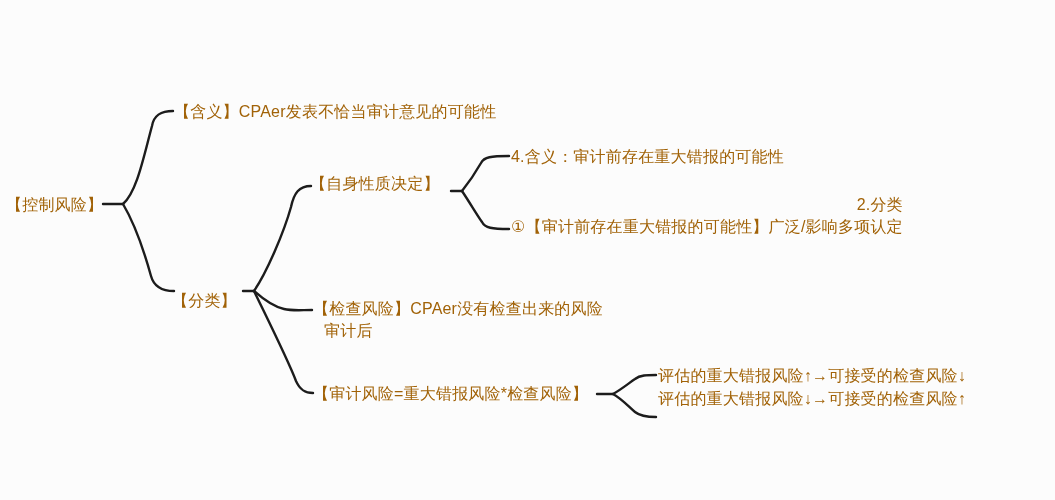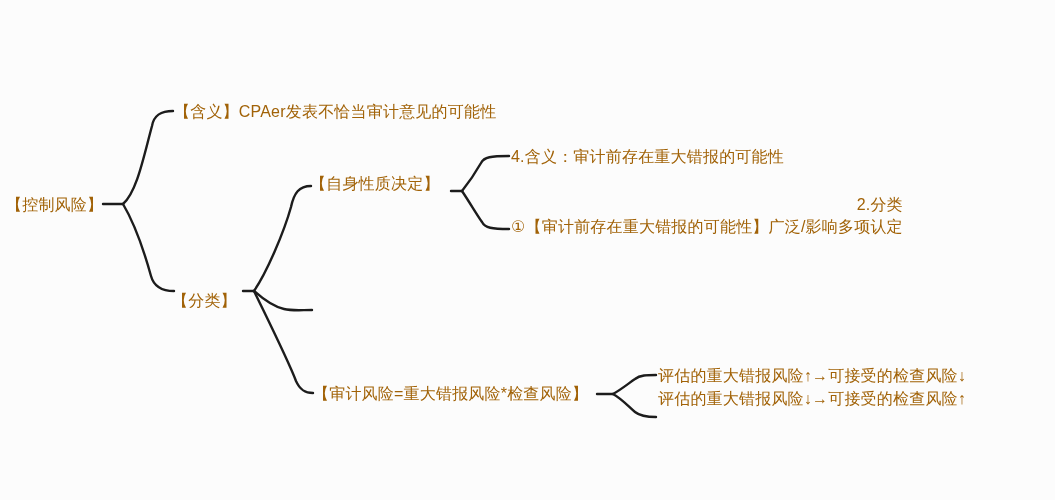--- a/index.html
+++ b/index.html
@@ -73,20 +73,24 @@
     <div>【自身性质决定】</div>
   </div>
 
   <div class="node" style="left:511px;top:147px;">4.含义：审计前存在重大错报的可能性</div>
 
   <div class="node" style="left:511px;top:194px;">
     <p class="block-line" style="padding-left:3px;text-align:right;">2.分类</p>
     <p class="block-line">①【审计前存在重大错报的可能性】广泛/影响多项认定</p>
   </div>
 
+  <div class="node" style="left:313px;top:299px;">
+    <div>【检查风险】CPAer没有检查出来的风险</div>
+    <div class="sub" style="padding-left:11px;">审计后</div>
+  </div>
 
   <div class="node" style="left:658px;top:366px;">评估的重大错报风险↑→可接受的检查风险↓</div>
 
   <div class="node" style="left:313px;top:384px;">【审计风险=重大错报风险*检查风险】</div>
 
   <div class="node" style="left:658px;top:389px;">评估的重大错报风险↓→可接受的检查风险↑</div>
 
 </div>
 
 </body></html>

